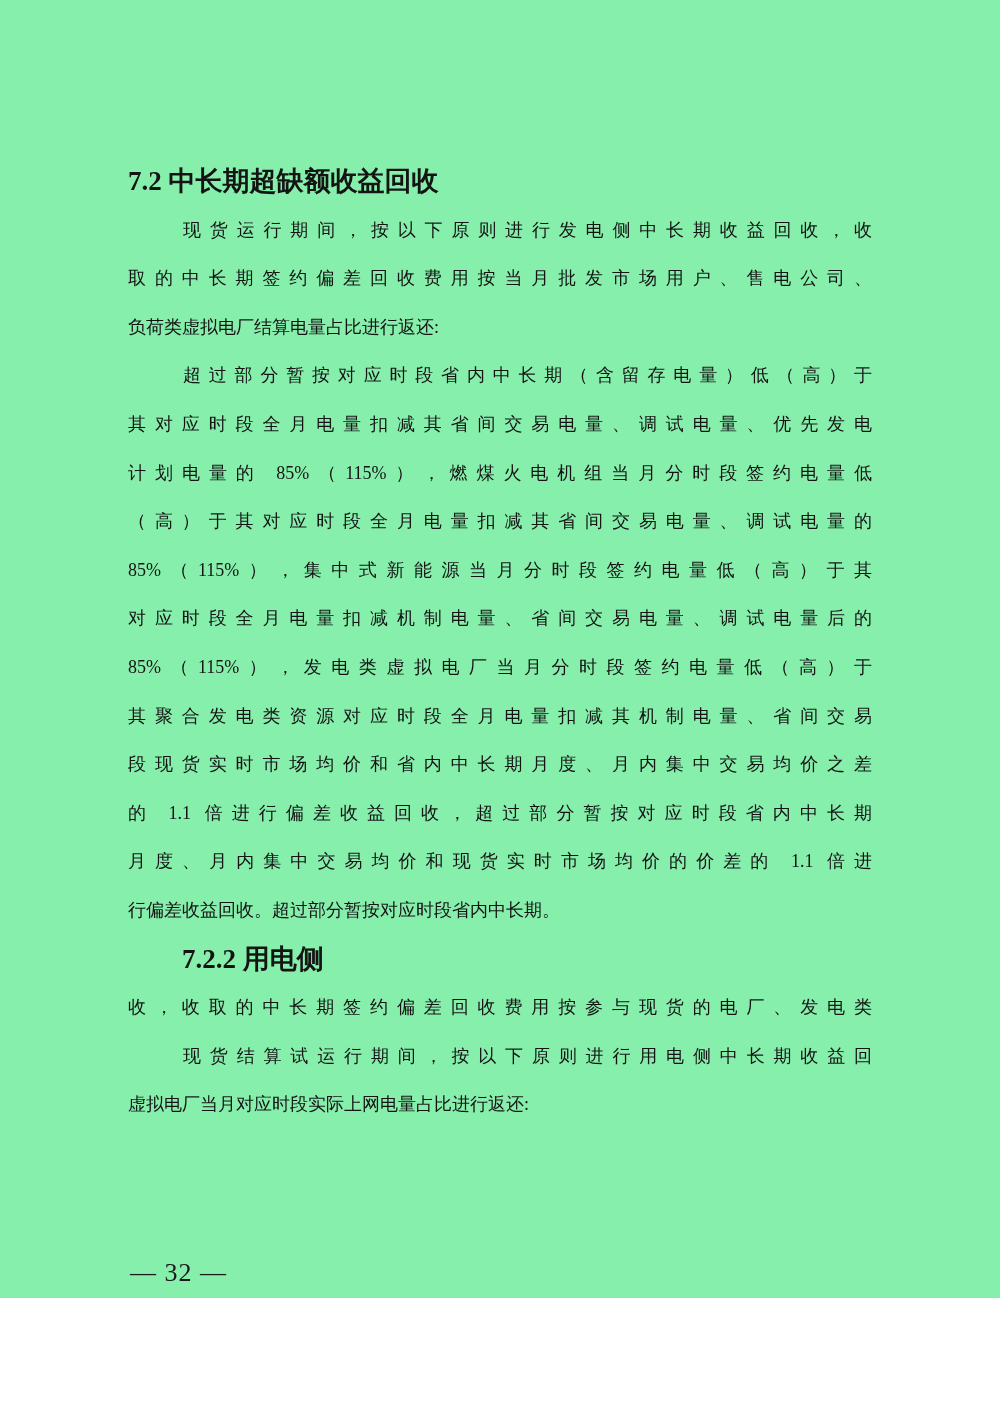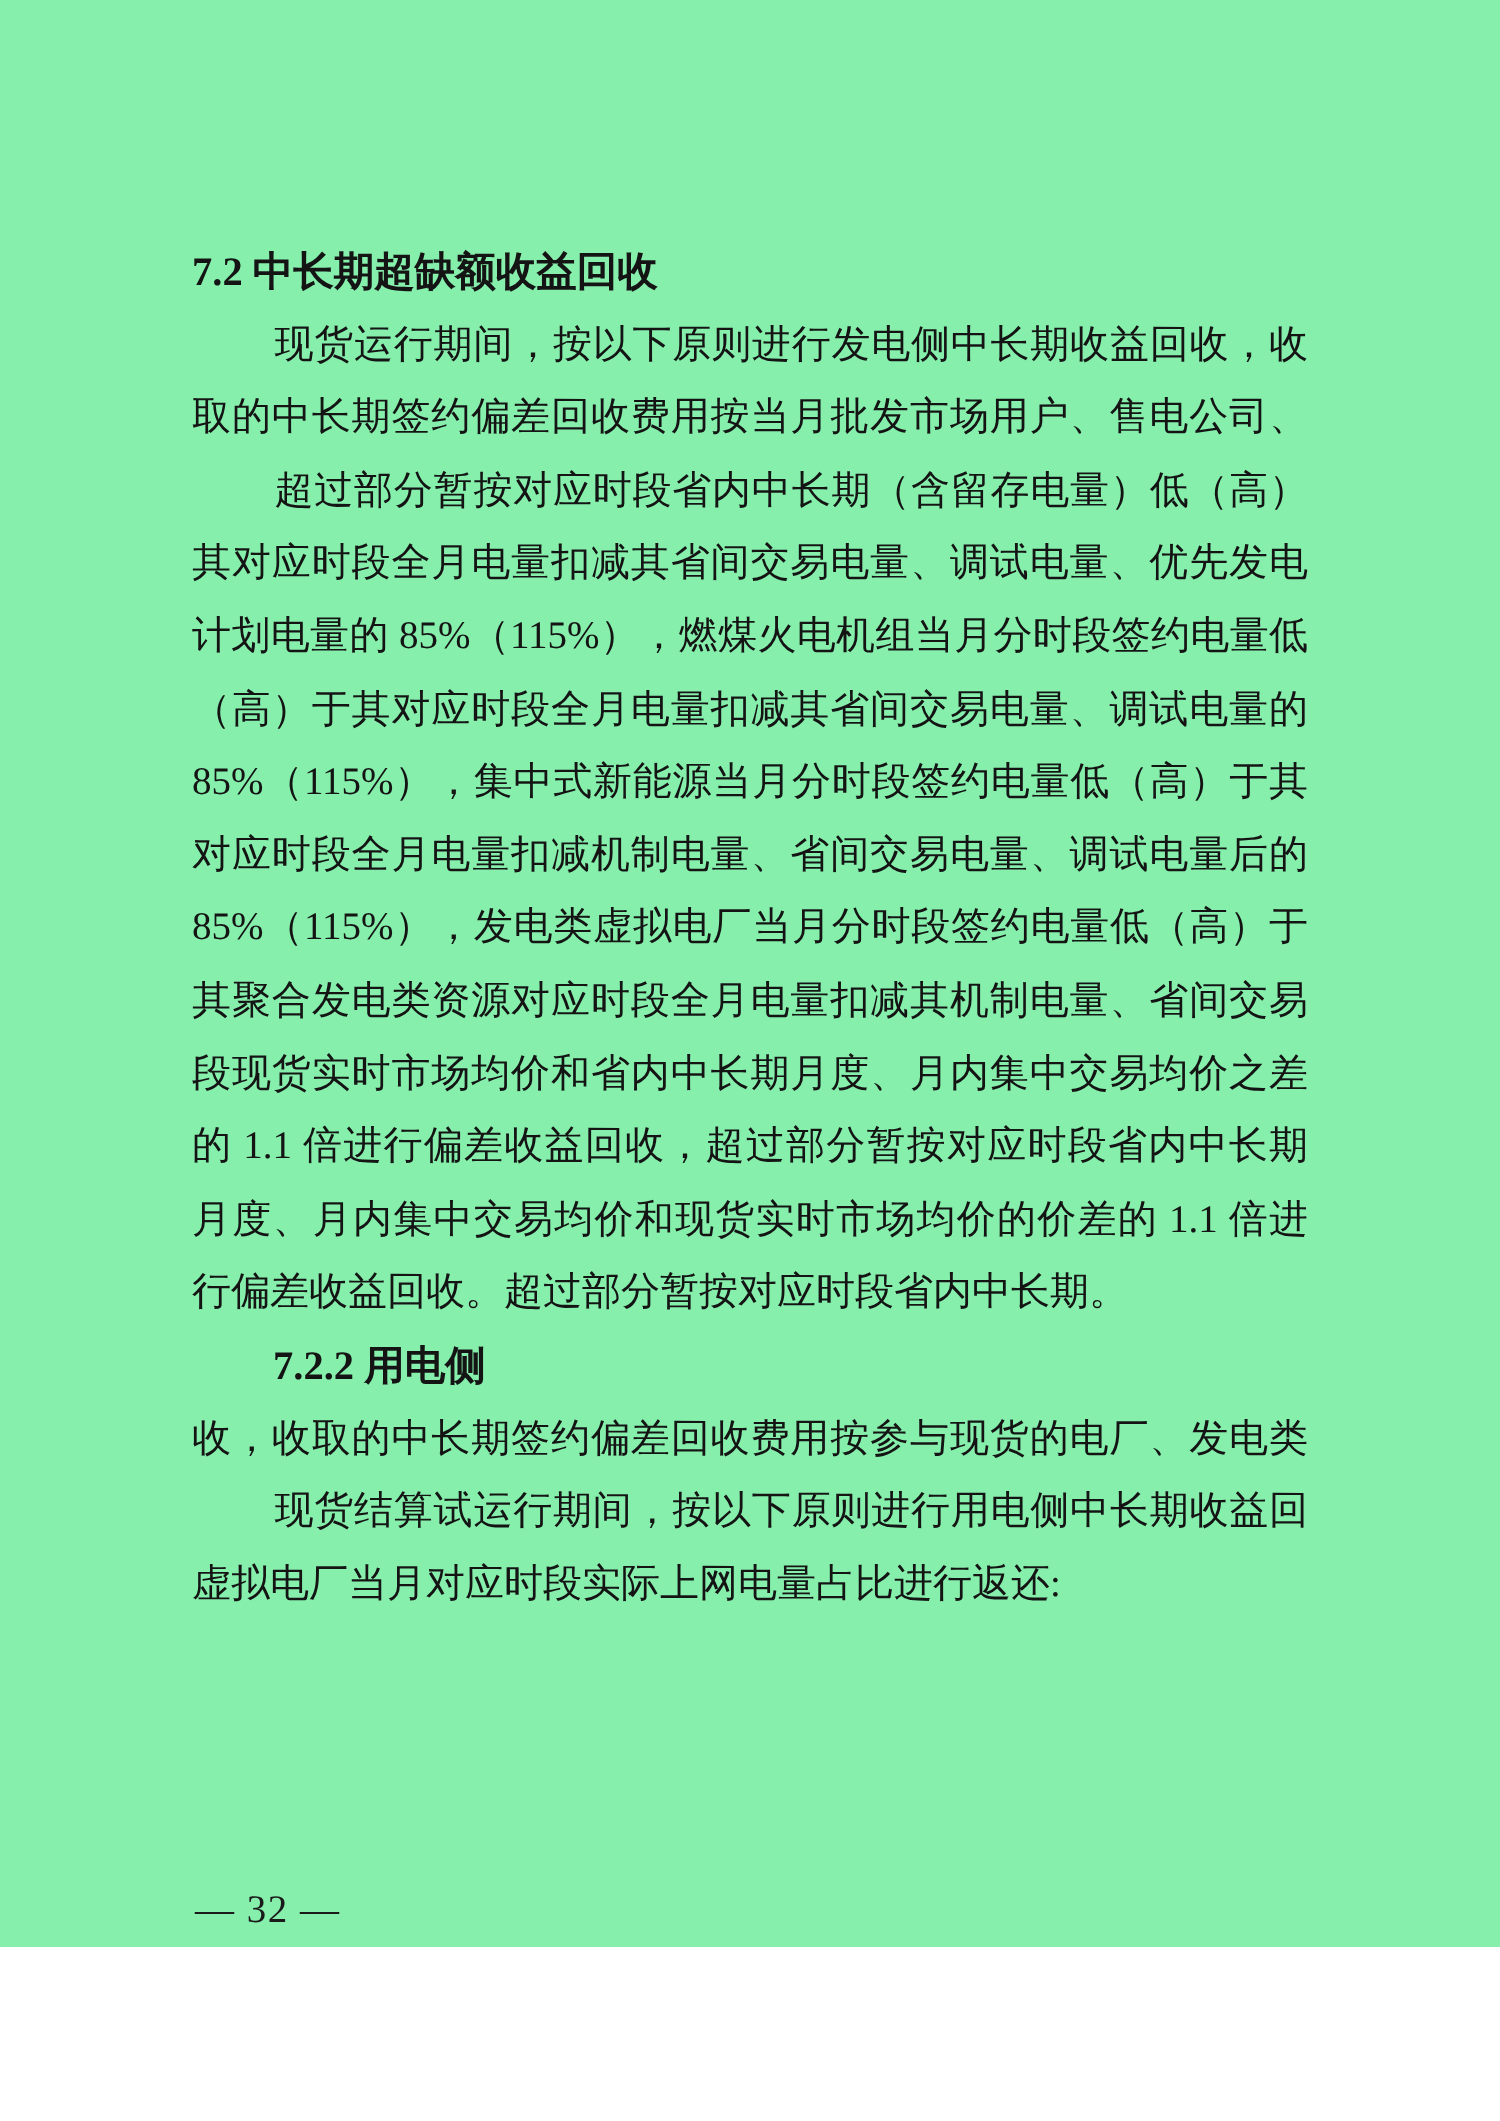--- a/index.html
+++ b/index.html
@@ -23,21 +23,21 @@
     background: #86efac;
     padding-left: 48px;
   }
   .content {
     position: absolute;
     left: 128px;
     top: 157px;
     width: 744px;
   }
   .line {
-    font-size: 26px;
+    font-size: 18px;
     line-height: 48.6px;
     height: 48.6px;
     text-align: justify;
     text-align-last: justify;
     overflow: hidden;
   }
   .line.first {
     text-indent: 55px;
   }
   .line.last {
@@ -67,20 +67,21 @@
 </head>
 <body>
 
 <div class="page">
   <div class="content">
 
     <div class="heading">7.2 中长期超缺额收益回收</div>
 
     <div class="line first">现货运行期间，按以下原则进行发电侧中长期收益回收，收</div>
     <div class="line">取的中长期签约偏差回收费用按当月批发市场用户、售电公司、</div>
+    <div class="line last">负荷类虚拟电厂结算电量占比进行返还:</div>
 
     <div class="line first">超过部分暂按对应时段省内中长期（含留存电量）低（高）于</div>
     <div class="line">其对应时段全月电量扣减其省间交易电量、调试电量、优先发电</div>
     <div class="line">计划电量的 85%（115%），燃煤火电机组当月分时段签约电量低</div>
     <div class="line">（高）于其对应时段全月电量扣减其省间交易电量、调试电量的</div>
     <div class="line">85%（115%），集中式新能源当月分时段签约电量低（高）于其</div>
     <div class="line">对应时段全月电量扣减机制电量、省间交易电量、调试电量后的</div>
     <div class="line">85%（115%），发电类虚拟电厂当月分时段签约电量低（高）于</div>
     <div class="line">其聚合发电类资源对应时段全月电量扣减其机制电量、省间交易</div>
     <div class="line">段现货实时市场均价和省内中长期月度、月内集中交易均价之差</div>

